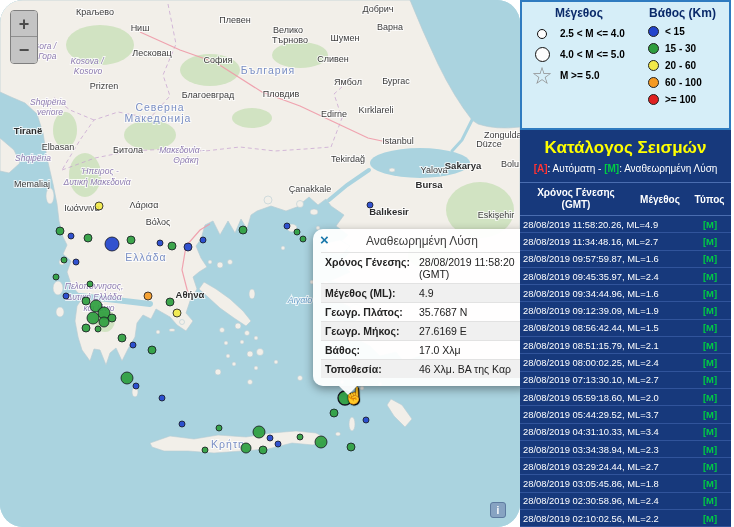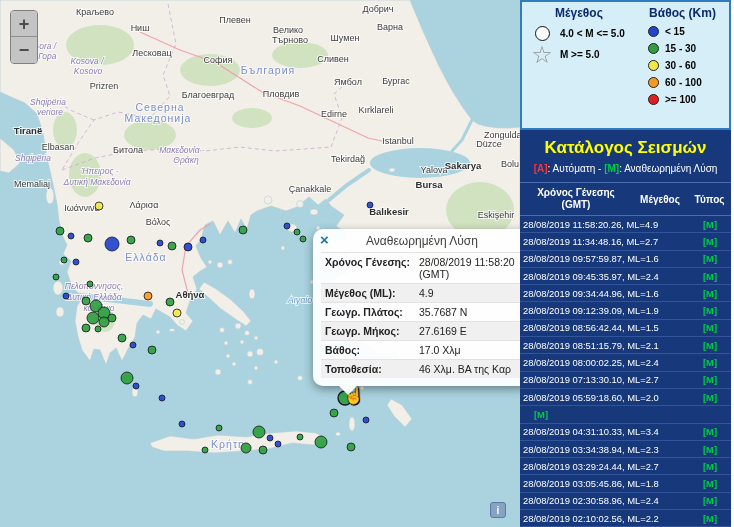--- a/index.html
+++ b/index.html
@@ -1,19 +1,19 @@
 <!DOCTYPE html>
 <html><head>
 <meta charset="utf-8">
 <style>
   html,body{margin:0;padding:0;background:#fff;}
   .app{width:734px;height:527px;display:flex;overflow:hidden;font-family:"Liberation Sans",sans-serif;position:relative;background:#fff;}
 
   
-  .map-area{position:relative;flex:0 0 520px;width:520px;height:527px;overflow:hidden;background:#aad3df;}
+  .map-area{position:relative;flex:0 0 520px;width:520px;height:527px;overflow:hidden;background:#aad3df;border-radius:23px;}
   .map-area svg{position:absolute;left:0;top:0;}
   svg text{text-anchor:middle;paint-order:stroke;stroke:rgba(255,255,255,.75);stroke-width:2px;}
   .lbl-city{font-size:9px;fill:#3c3c3c;}
   .lbl-city-bold{font-size:9.5px;fill:#2e2e2e;font-weight:bold;}
   .lbl-region{font-size:8.5px;fill:#8d7bb0;font-style:italic;}
   .lbl-country{font-size:10.5px;fill:#7a8fc4;letter-spacing:1px;}
   .lbl-sea{font-size:9px;fill:#6a9ec9;font-style:italic;}
   .quake{stroke:#15151f;stroke-width:.8;fill-opacity:.92;cursor:pointer;}
   .quake.sel{stroke-width:1.3;}
 
@@ -327,20 +327,26 @@
     <button class="info-btn">i</button>
   </div>
 
   <div class="side-panel">
     <div class="legend-box">
       <div class="lg-col lg-col-mag">
         <div class="lg-title">Μέγεθος</div>
         <div>
             <div class="lg-item">
               <span class="lg-sym">
+                <span class="lg-circle" style="height: 10px; width: 10px;"></span>
+              </span>
+              <span class="lg-label">2.5 &lt; M &lt;= 4.0</span>
+            </div>
+            <div class="lg-item">
+              <span class="lg-sym">
                 <span class="lg-circle" style="height: 15px; width: 15px;"></span>
               </span>
               <span class="lg-label">4.0 &lt; M &lt;= 5.0</span>
             </div>
             <div class="lg-item">
               <span class="lg-sym lg-star">☆</span>
               <span class="lg-label">M &gt;= 5.0</span>
             </div>
           </div>
       </div>
@@ -350,21 +356,21 @@
             <div class="lg-item lg-item-sm">
               <span class="lg-dot" style="background: rgb(34, 68, 204);"></span>
               <span class="lg-label">&lt; 15</span>
             </div>
             <div class="lg-item lg-item-sm">
               <span class="lg-dot" style="background: rgb(46, 158, 62);"></span>
               <span class="lg-label">15 - 30</span>
             </div>
             <div class="lg-item lg-item-sm">
               <span class="lg-dot" style="background: rgb(242, 233, 72);"></span>
-              <span class="lg-label">30 - 60</span>
+              <span class="lg-label">20 - 60</span>
             </div>
             <div class="lg-item lg-item-sm">
               <span class="lg-dot" style="background: rgb(245, 154, 35);"></span>
               <span class="lg-label">60 - 100</span>
             </div>
             <div class="lg-item lg-item-sm">
               <span class="lg-dot" style="background: rgb(224, 32, 32);"></span>
               <span class="lg-label">&gt;= 100</span>
             </div>
           </div>
@@ -421,20 +427,21 @@
           </div>
           <div class="cat-row">
             <span class="cat-row-text">28/08/2019 07:13:30.10, ML=2.7</span>
             <span class="cat-row-type">[M]</span>
           </div>
           <div class="cat-row">
             <span class="cat-row-text">28/08/2019 05:59:18.60, ML=2.0</span>
             <span class="cat-row-type">[M]</span>
           </div>
           <div class="cat-row">
+            <span class="cat-row-text">28/08/2019 05:44:29.52, ML=3.7</span>
             <span class="cat-row-type">[M]</span>
           </div>
           <div class="cat-row">
             <span class="cat-row-text">28/08/2019 04:31:10.33, ML=3.4</span>
             <span class="cat-row-type">[M]</span>
           </div>
           <div class="cat-row">
             <span class="cat-row-text">28/08/2019 03:34:38.94, ML=2.3</span>
             <span class="cat-row-type">[M]</span>
           </div>

